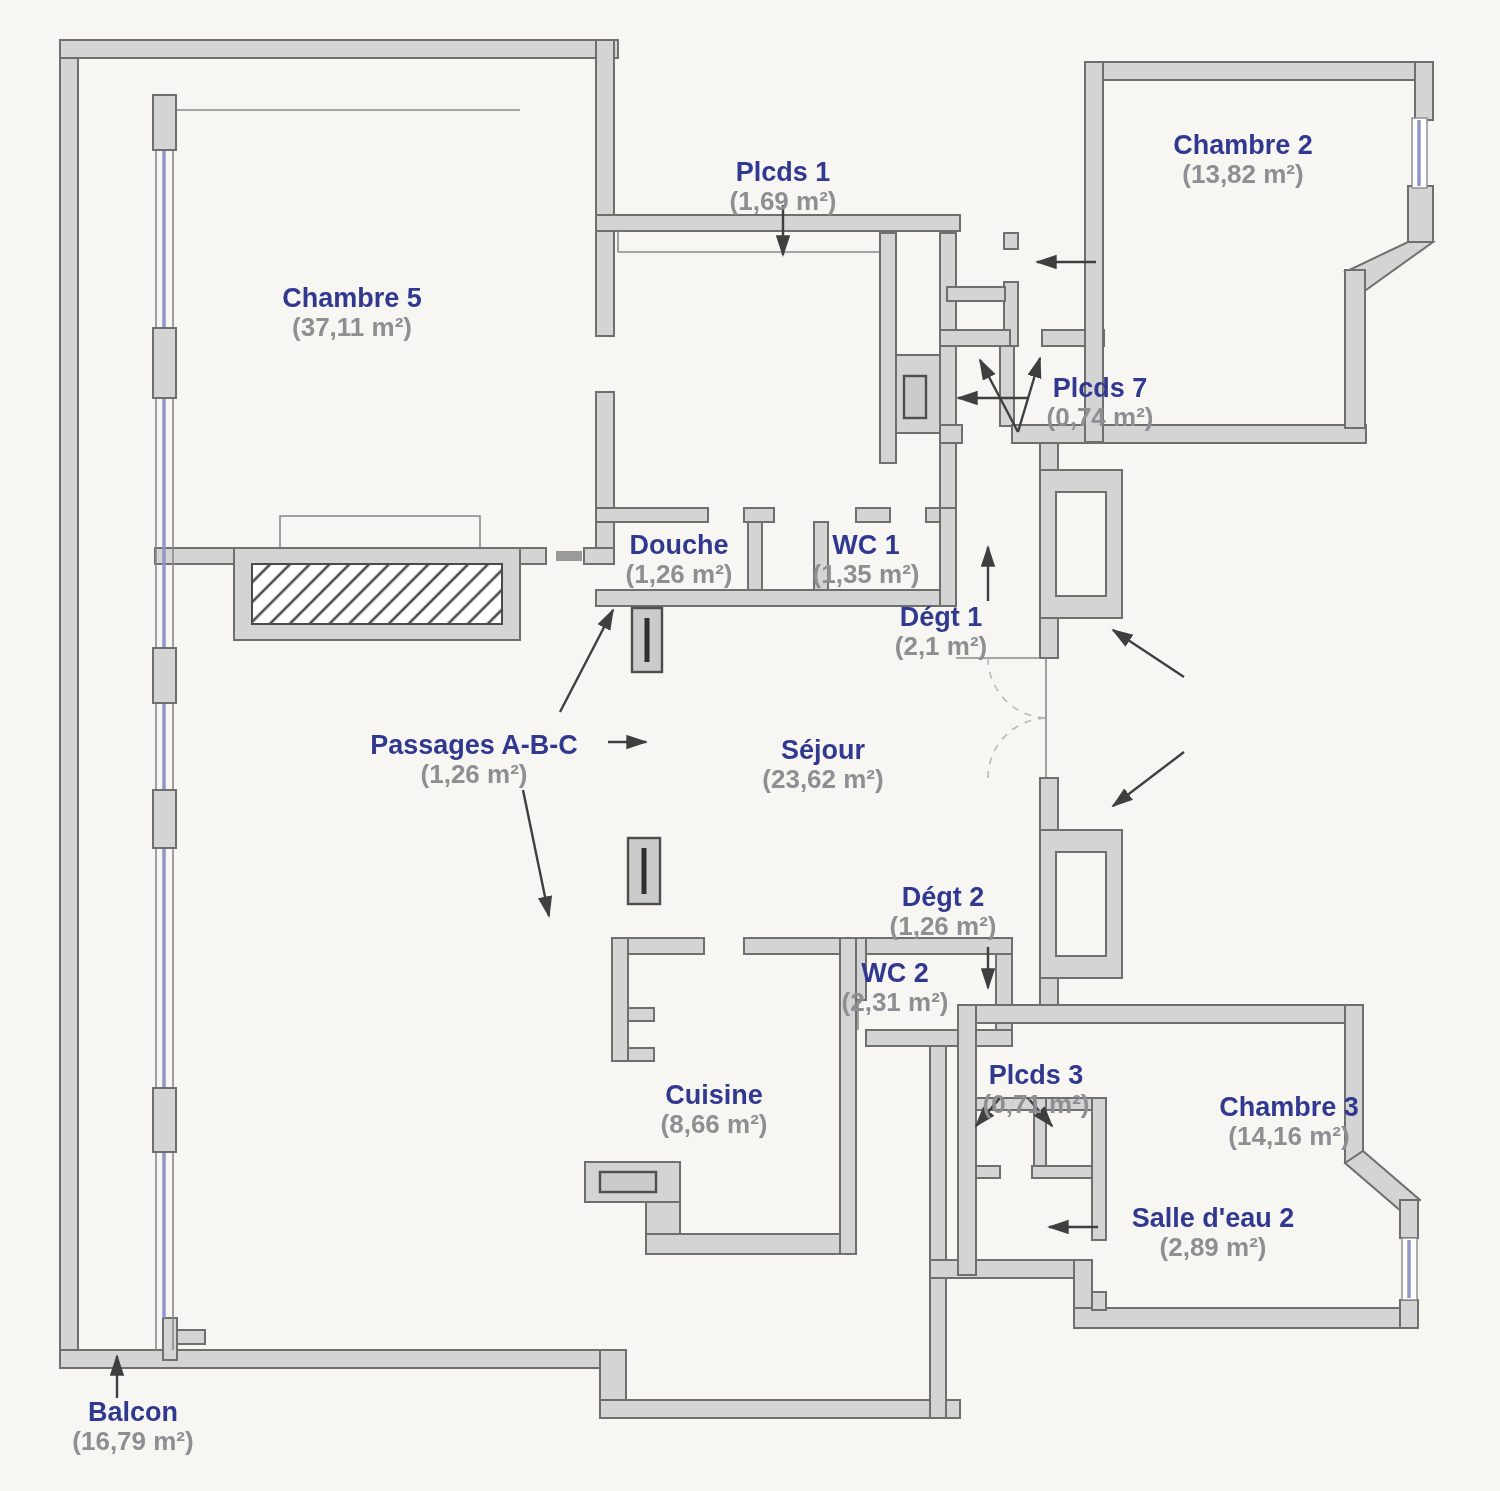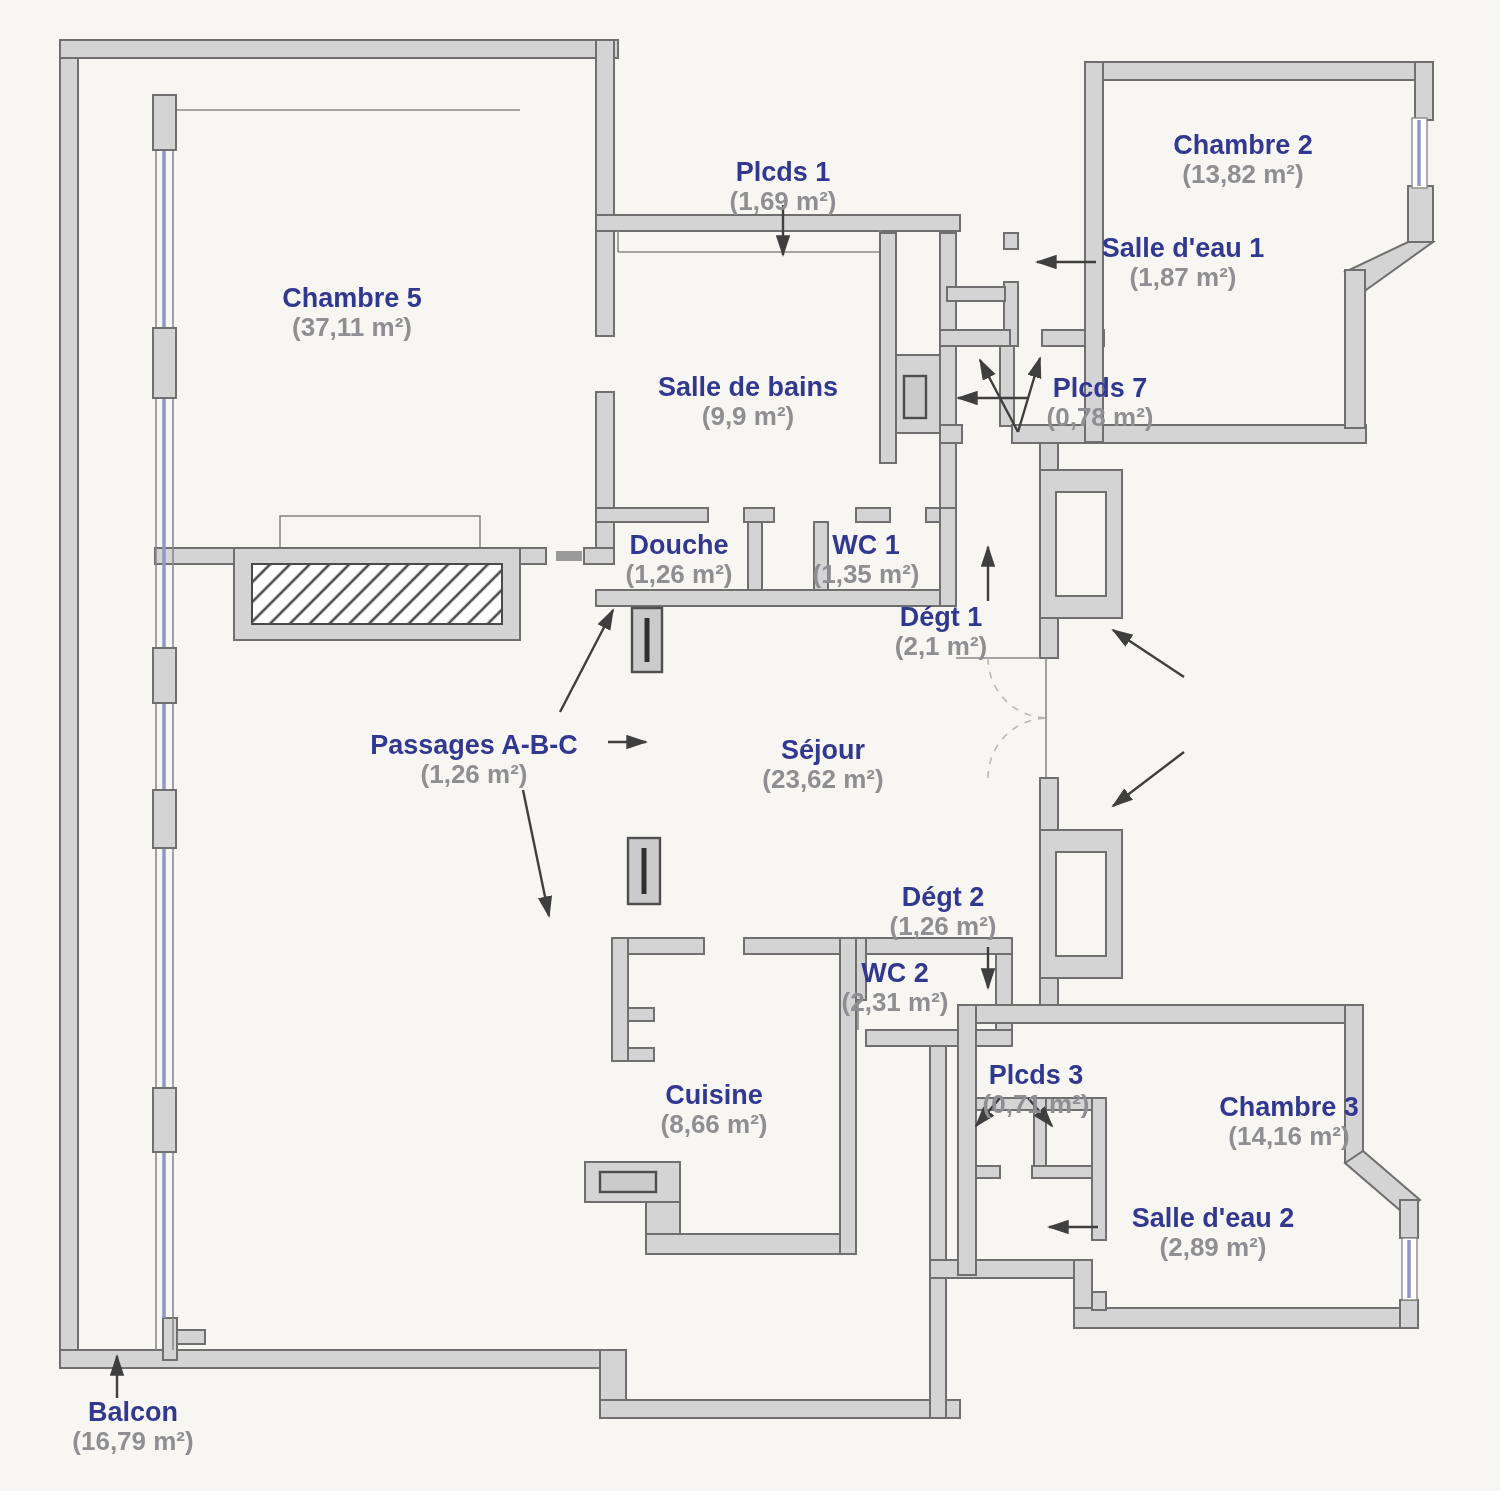--- a/index.html
+++ b/index.html
@@ -233,31 +233,23 @@
     <span class="ra">(37,11 m²)</span>
   </div>
   <div class="room-label" style="left:783px;top:157px">
     <span class="rn">Plcds 1</span>
     <span class="ra">(1,69 m²)</span>
   </div>
   <div class="room-label" style="left:1243px;top:130px">
     <span class="rn">Chambre 2</span>
     <span class="ra">(13,82 m²)</span>
   </div>
-  <div class="room-label" style="left:1183px;top:233px">
-    <span class="rn">Salle d'eau 1</span>
-    <span class="ra">(1,87 m²)</span>
-  </div>
-  <div class="room-label" style="left:748px;top:372px">
-    <span class="rn">Salle de bains</span>
-    <span class="ra">(9,9 m²)</span>
-  </div>
   <div class="room-label" style="left:1100px;top:373px">
     <span class="rn">Plcds 7</span>
-    <span class="ra">(0,78 m²)</span>
+    <span class="ra">(0,74 m²)</span>
   </div>
   <div class="room-label" style="left:679px;top:530px">
     <span class="rn">Douche</span>
     <span class="ra">(1,26 m²)</span>
   </div>
   <div class="room-label" style="left:866px;top:530px">
     <span class="rn">WC 1</span>
     <span class="ra">(1,35 m²)</span>
   </div>
   <div class="room-label" style="left:941px;top:602px">

